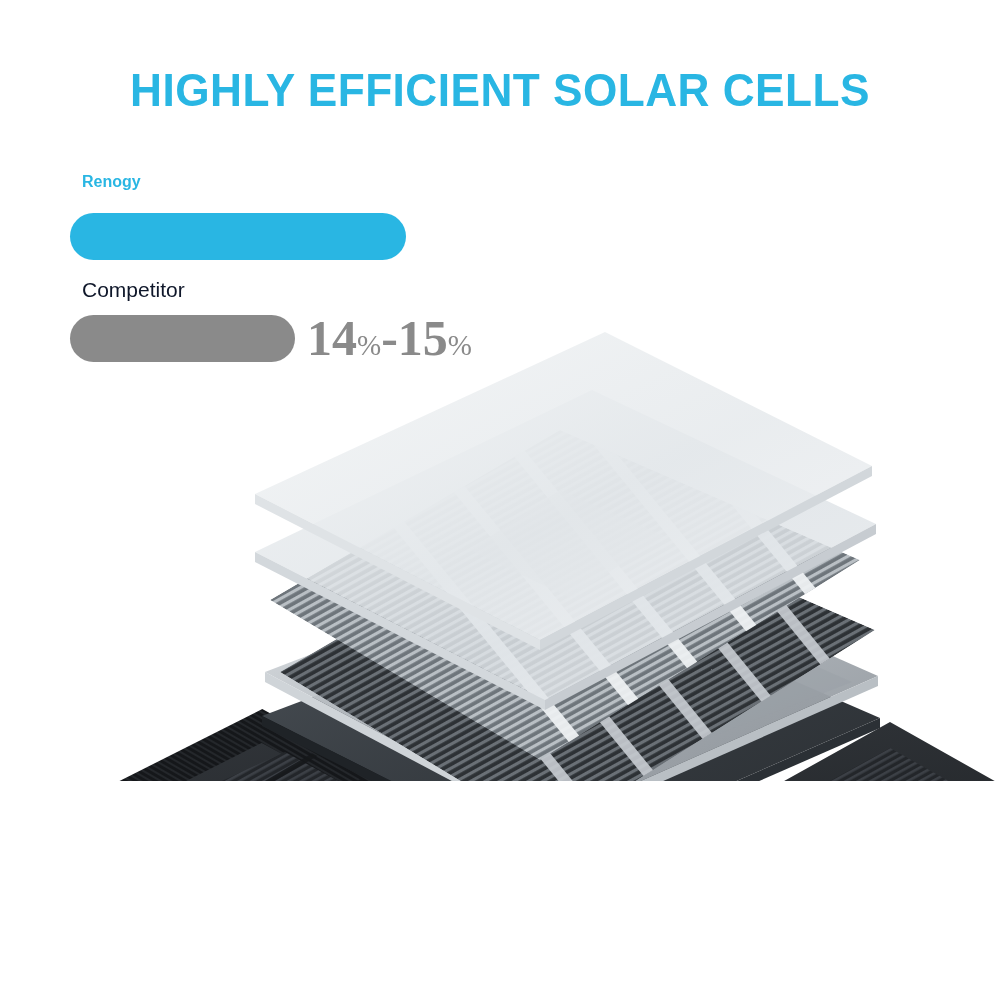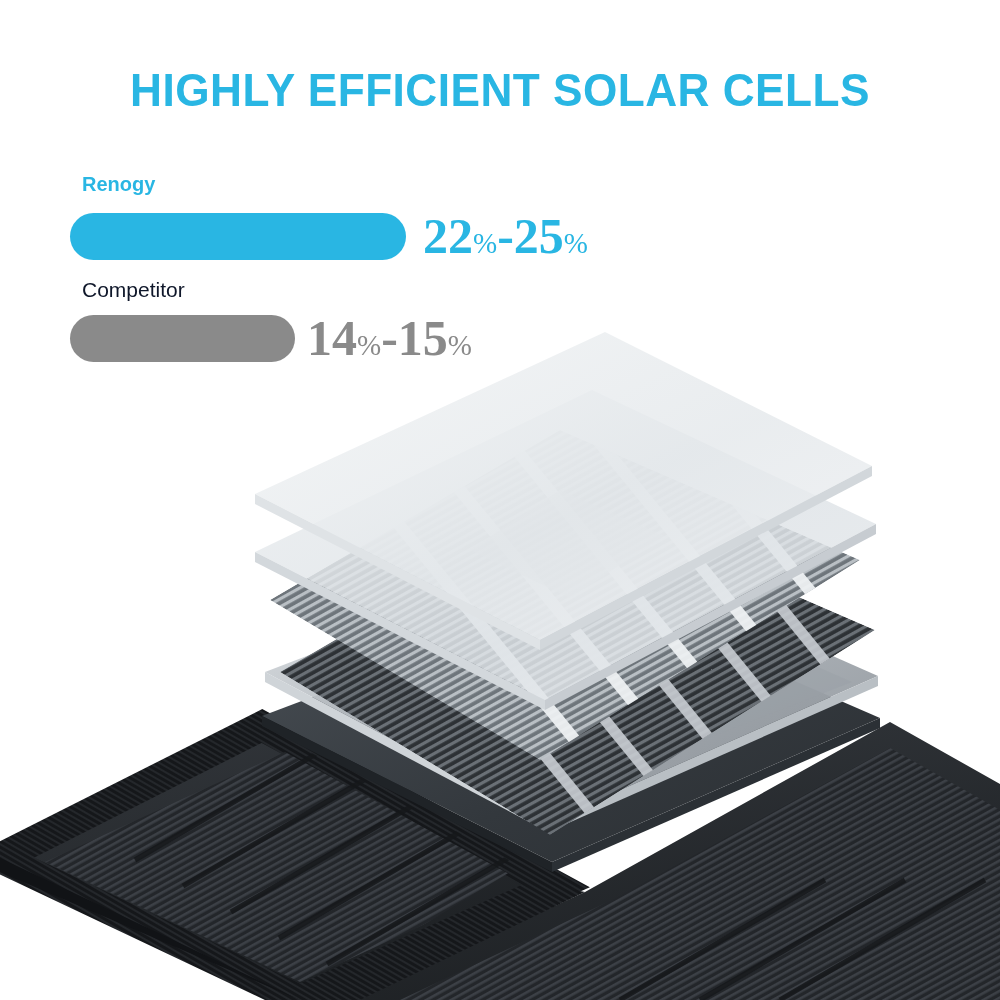--- a/index.html
+++ b/index.html
@@ -7,21 +7,21 @@
     margin: 0;
     padding: 0;
     background: #ffffff;
   }
   body {
     font-family: "Liberation Sans", sans-serif;
   }
   #page {
     position: relative;
     width: 1000px;
-    height: 1000px;
+    height: 781px;
     background: #ffffff;
     overflow: hidden;
   }
 
   
   #title {
     position: absolute;
     left: 0;
     top: 62px;
     width: 1000px;
@@ -45,21 +45,21 @@
     height: 400px;
   }
   .series-label {
     position: absolute;
     font-family: "Liberation Sans", sans-serif;
     white-space: nowrap;
   }
   .series-label.brand {
     left: 82px;
     top: 173px;
-    font-size: 20px;
+    font-size: 16px;
     font-weight: bold;
     color: #29b6e3;
   }
   .series-label.competitor {
     left: 82px;
     top: 278px;
     font-size: 21px;
     font-weight: normal;
     color: #0f172a;
   }
@@ -264,23 +264,20 @@
   </svg>
 
   <div id="title">HIGHLY EFFICIENT SOLAR CELLS</div>
 
   <div id="chart">
 
     <div class="series-label brand">Renogy</div>
 
     <div class="bar brand"></div>
 
-    <div class="value brand">
-      <span class="num">22</span><span class="pct">%</span><span class="dash">-</span><span class="num">25</span><span class="pct">%</span>
-    </div>
 
     <div class="series-label competitor">Competitor</div>
 
     <div class="bar competitor"></div>
 
     <div class="value competitor">
       <span class="num">14</span><span class="pct">%</span><span class="dash">-</span><span class="num">15</span><span class="pct">%</span>
     </div>
 
   </div>

